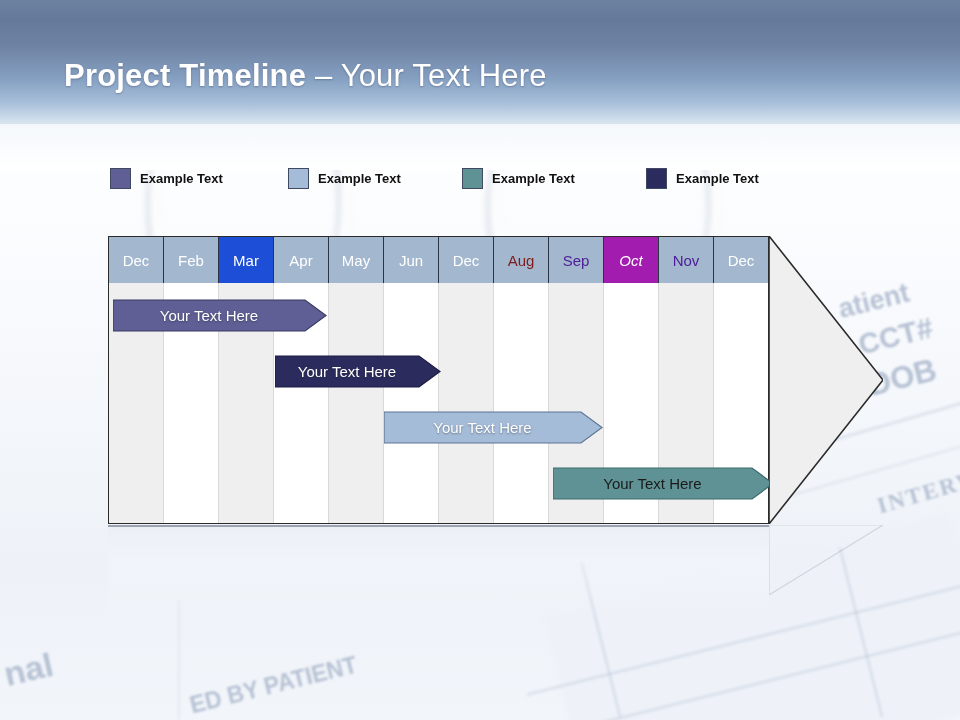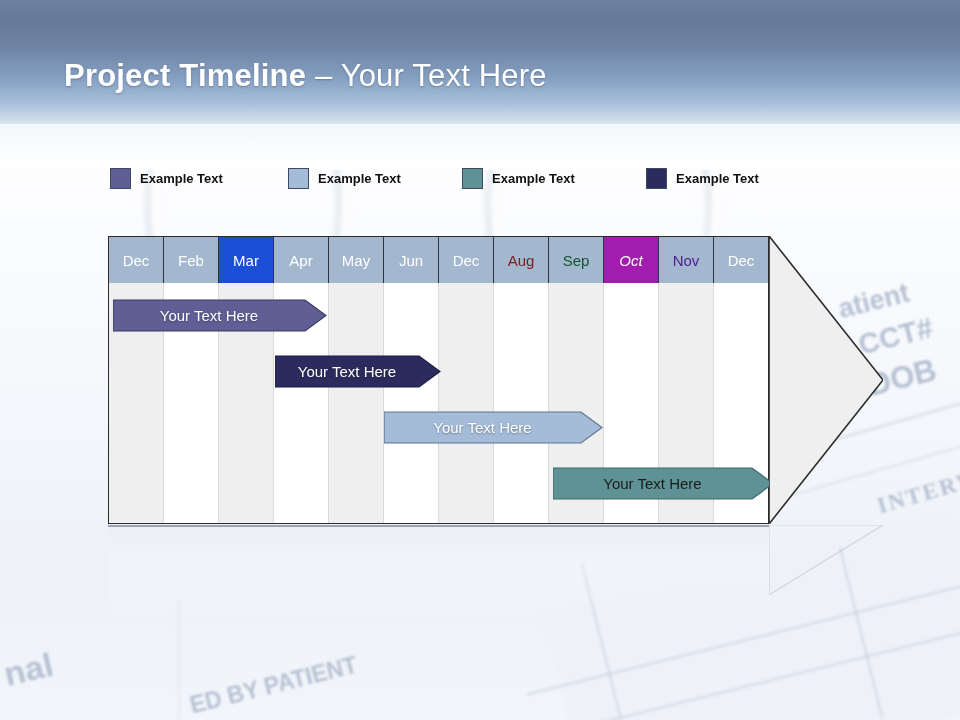--- a/index.html
+++ b/index.html
@@ -276,21 +276,21 @@
   <div class="tl">
     <div class="tl-head" id="tl-head">
         <div class="tl-cell-h" style="background: rgb(163, 183, 207); color: rgb(255, 255, 255);">Dec</div>
         <div class="tl-cell-h" style="background: rgb(163, 183, 207); color: rgb(255, 255, 255);">Feb</div>
         <div class="tl-cell-h" style="background: #1d4ed8; color: rgb(255, 255, 255);">Mar</div>
         <div class="tl-cell-h" style="background: rgb(163, 183, 207); color: rgb(255, 255, 255);">Apr</div>
         <div class="tl-cell-h" style="background: rgb(163, 183, 207); color: rgb(255, 255, 255);">May</div>
         <div class="tl-cell-h" style="background: rgb(163, 183, 207); color: rgb(255, 255, 255);">Jun</div>
         <div class="tl-cell-h" style="background: rgb(163, 183, 207); color: rgb(255, 255, 255);">Dec</div>
         <div class="tl-cell-h" style="background: rgb(163, 183, 207); color: #7f1d1d;">Aug</div>
-        <div class="tl-cell-h" style="background: rgb(163, 183, 207); color: #14532d; text-align: center;">Sep</div>
+        <div class="tl-cell-h" style="background: rgb(163, 183, 207); color: #4c1d95; text-align: center;">Sep</div>
         <div class="tl-cell-h" style="background: #a21caf; color: rgb(255, 255, 255); font-style: italic;">Oct</div>
         <div class="tl-cell-h" style="background: rgb(163, 183, 207); color: #4c1d95;">Nov</div>
         <div class="tl-cell-h" style="background: rgb(163, 183, 207); color: rgb(255, 255, 255);">Dec</div>
       </div>
     <div class="tl-body" id="tl-body">
         <div class="tl-col shade" style="background: rgb(239, 239, 239);"></div>
         <div class="tl-col plain" style="background: rgb(255, 255, 255);"></div>
         <div class="tl-col shade" style="background: rgb(239, 239, 239);"></div>
         <div class="tl-col plain" style="background: rgb(255, 255, 255);"></div>
         <div class="tl-col shade" style="background: rgb(239, 239, 239);"></div>

